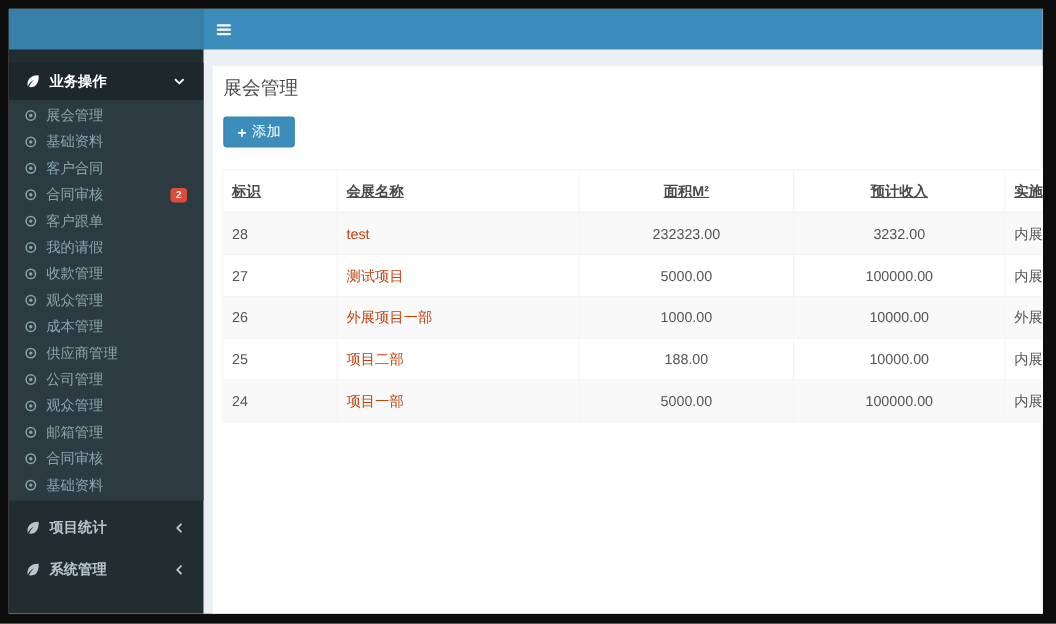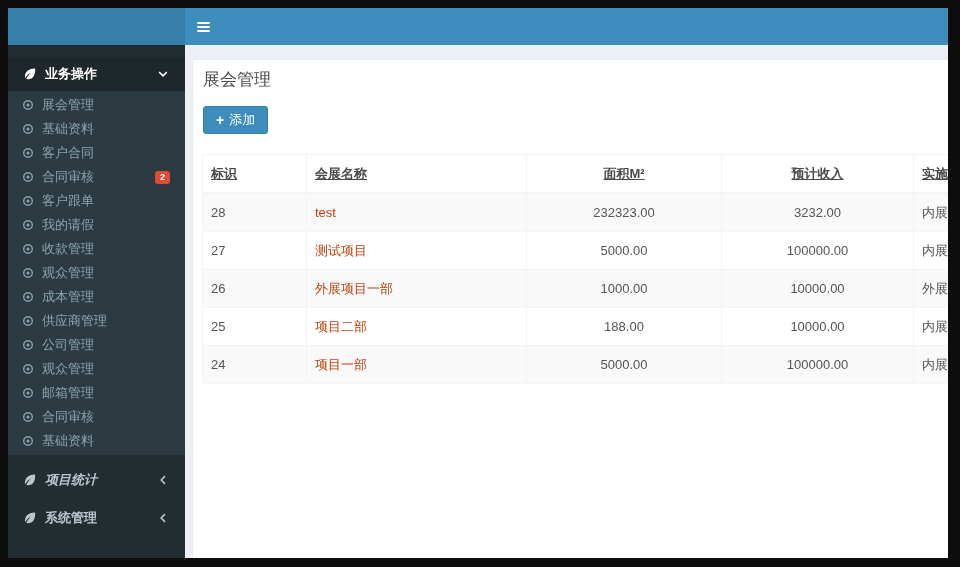--- a/index.html
+++ b/index.html
@@ -41,21 +41,21 @@
     color:#8aa4af; font-size:13px; line-height:16px;
     cursor:pointer;
   }
   .sub-item .dot { display:flex; margin-right:8px; }
   .badge {
     margin-left:auto; margin-right:10px;
     background:#dd4b39; color:#fff;
     font-size:9px; font-weight:bold;
     padding:2px 5px; border-radius:3px; line-height:9px;
   }
-  .mt6 { margin-top:6px;font-style:italic; }
+  .mt6 { margin-top:6px; }
   .section-header.toplevel { padding:12px 10px 12px 15px; color:#b8c7ce; }
 
   
   .topbar {
     position:absolute; left:177px; right:0; top:0; height:37px;
     background:#3c8dbc; z-index:1;
   }
   .menu-toggle {
     position:absolute; left:0; top:0; width:36px; height:37px;
     display:flex; align-items:center; justify-content:center;

